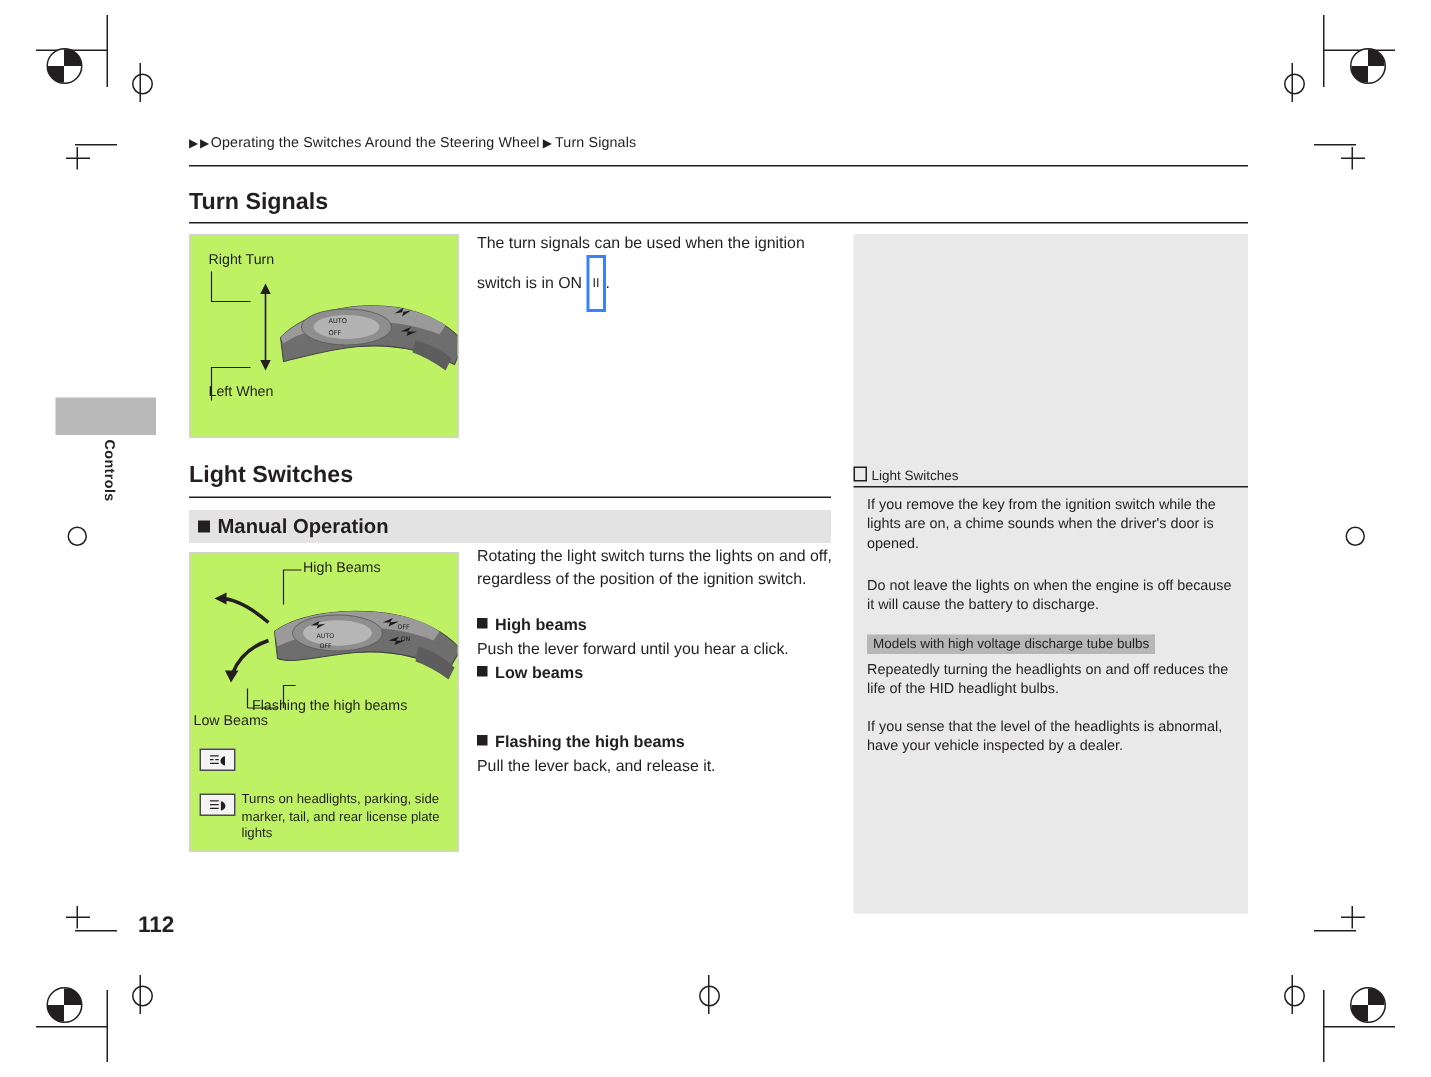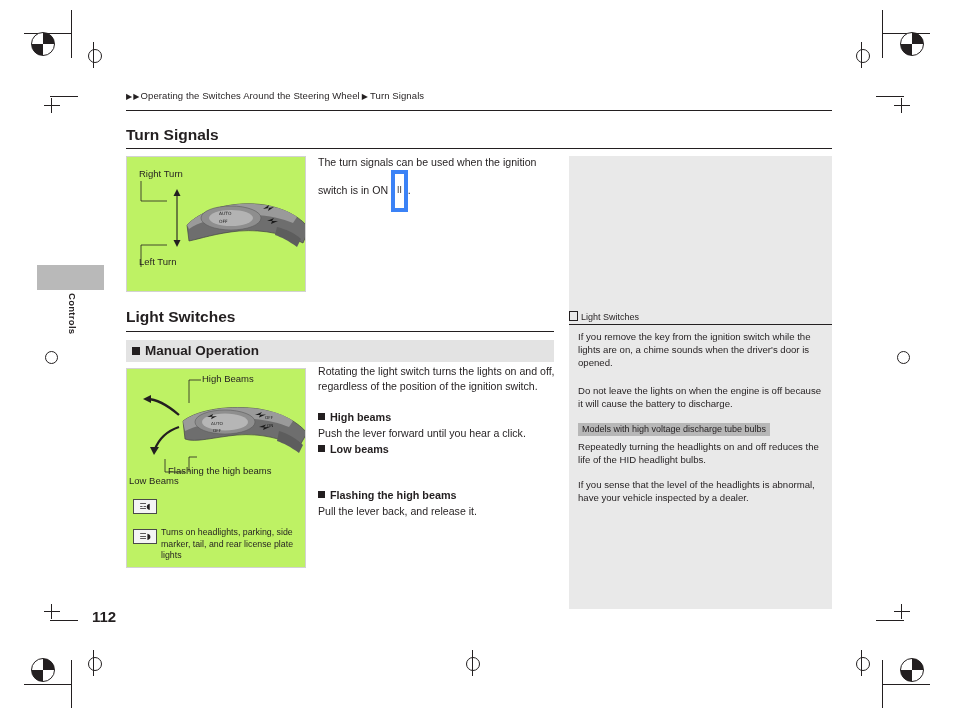--- a/index.html
+++ b/index.html
@@ -230,21 +230,21 @@
     font-size: 8px;
     text-align: center;
     line-height: 13px;
     color: #231f20;
     font-family: "DejaVu Sans", sans-serif;
   }
 
   
   .key-icon {
     display: inline-block;
-    border: 4px solid #3b82f6;
+    border: 2px solid #3b82f6;
     padding: 12px 2px;
     font-size: 8px;
     line-height: 10px;
     vertical-align: 1px;
     font-family: "DejaVu Sans", sans-serif;
   }
 
   
   .lever-svg { position: absolute; }
 </style>
@@ -303,21 +303,21 @@
   <div class="rule" style="left:126px; top:110px; width:706px; height:1px;"></div>
 
   <div class="side-tab"></div>
   <div class="side-tab-label">Controls</div>
 
   <div class="h1" style="left:126px; top:126px;">Turn Signals</div>
   <div class="h1-rule" style="left:126px; top:148px; width:706px;"></div>
 
   <div class="figbox" style="left:126px; top:156px; width:178px; height:134px;">
     <div class="fig-label" style="left:12px; top:11px;">Right Turn</div>
-    <div class="fig-label" style="left:12px; top:99px;">Left Turn</div>
+    <div class="fig-label" style="left:12px; top:99px;">Left When</div>
 
     <svg class="lever-svg" style="left:0; top:0;" width="178" height="134">
 
       <path d="M14 24 L14 44 L40 44" stroke="#231f20" stroke-width="0.8" fill="none"></path>
       <path d="M14 110 L14 88 L40 88" stroke="#231f20" stroke-width="0.8" fill="none"></path>
 
       <path d="M50 36 L50 86" stroke="#231f20" stroke-width="1.1" fill="none"></path>
       <path d="M50 32 L46.5 39 L53.5 39 Z" fill="#231f20"></path>
       <path d="M50 90 L46.5 83 L53.5 83 Z" fill="#231f20"></path>
 

